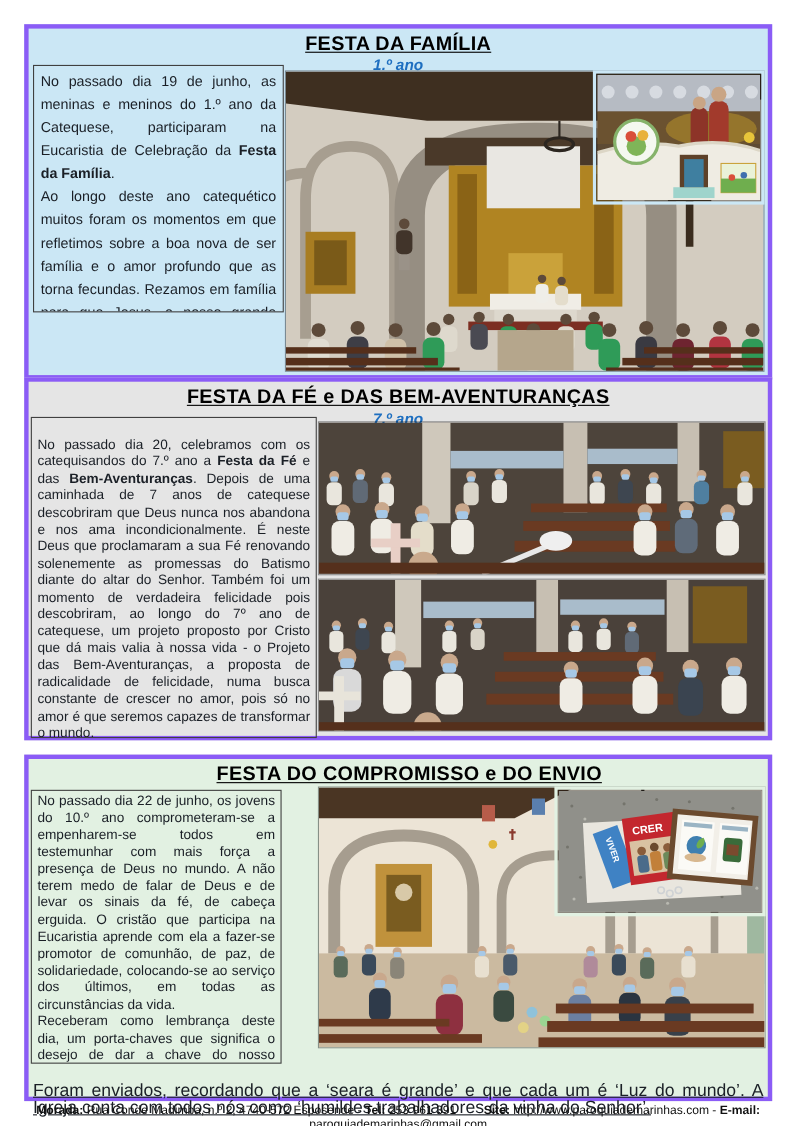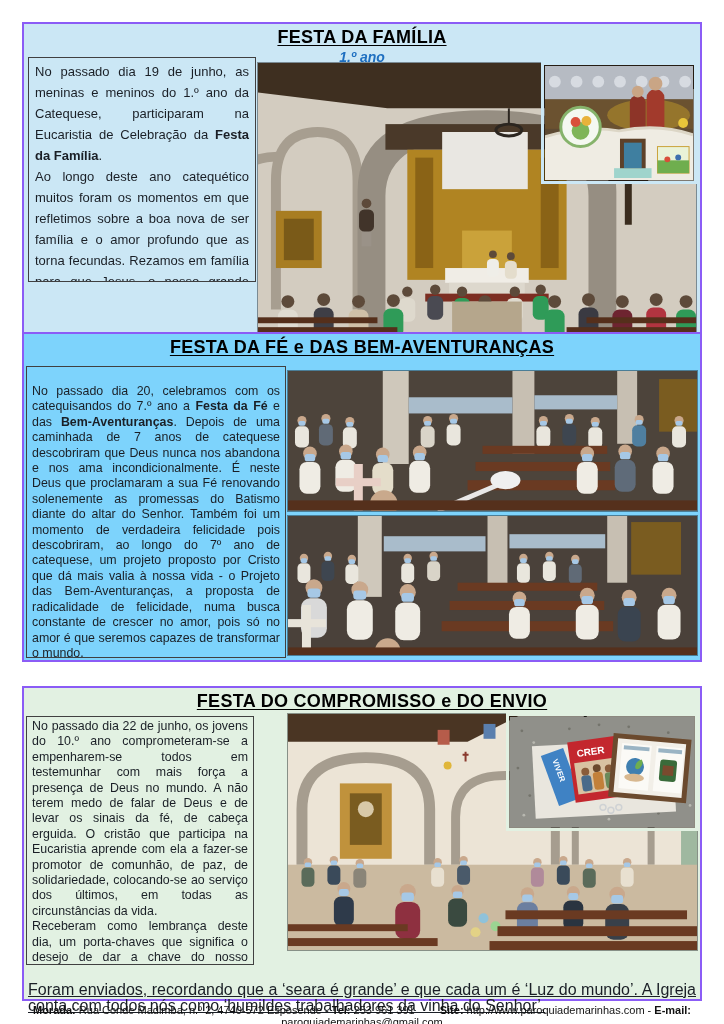--- a/index.html
+++ b/index.html
@@ -1,20 +1,20 @@
 <!DOCTYPE html>
 <html><head>
 <meta charset="utf-8">
 <style>
   html,body{margin:0;padding:0;background:#ffffff;}
   .page{position:relative;width:724px;height:1024px;background:#ffffff;overflow:hidden;
         font-family:"Liberation Sans",sans-serif;color:#1a1f26;}
-  .panel{position:absolute;left:22px;width:680px;border:2px solid #8b5cf6;box-sizing:border-box;}
+  .panel{position:absolute;left:22px;width:680px;border:4px solid #8b5cf6;box-sizing:border-box;}
   .s1{top:22px;height:323px;background:#cbe7f5;}
-  .s2{top:332px;height:330px;background:#7dd3fc;}
+  .s2{top:343px;height:330px;background:#e5e5e5;}
   .s3{top:686px;height:315px;background:#e2f1e2;padding-left:20px;}
   .sec-head{text-align:center;padding-top:3px;line-height:1.15;}
   .sec-title{font-size:18px;font-weight:bold;color:#000;text-decoration:underline;
              text-underline-offset:2px;letter-spacing:.3px;}
   .sec-sub{font-size:14px;font-weight:bold;font-style:italic;color:#1e6fc0;margin-top:1px;}
   .textbox{position:absolute;border:1px solid #404040;box-sizing:border-box;
            background:transparent;text-align:justify;overflow:hidden;}
   .tb1{left:4px;top:33px;width:228px;height:225px;padding:3px 6px;font-size:13px;line-height:21px;}
   .tb2{left:2px;top:32px;width:260px;height:292px;padding:17px 5px;font-size:12.4px;line-height:15.4px;}
   .tb3{left:2px;top:28px;width:228px;height:249px;padding:2px 5px;font-size:12.4px;line-height:15.4px;}
@@ -148,20 +148,21 @@
           <circle cx="124" cy="95" r="3" fill="#d94f3a"></circle>
             <circle cx="135" cy="93" r="3" fill="#3f6fae"></circle>
         </svg>
       </div>
     </div>
   </section>
 
   <section class="panel s2">
     <div class="sec-head">
       <div class="sec-title">FESTA DA FÉ e DAS BEM-AVENTURANÇAS</div>
+      <div class="sec-sub">7.º ano</div>
     </div>
     <div class="textbox tb2">
       <p><span>No passado dia 20, celebramos com os catequisandos do 7.º ano a </span><span class="bold">Festa da Fé</span><span> e das </span><span class="bold">Bem-Aventuranças</span><span>. Depois de uma caminhada de 7 anos de catequese descobriram que Deus nunca nos abandona e nos ama incondicionalmente. É neste Deus que proclamaram a sua Fé renovando solenemente as promessas do Batismo diante do altar do Senhor. Também foi um momento de verdadeira felicidade pois descobriram, ao longo do 7º ano de catequese, um projeto proposto por Cristo que dá mais valia à nossa vida - o Projeto das Bem-Aventuranças, a proposta de radicalidade de felicidade, numa busca constante de crescer no amor, pois só no amor é que seremos capazes de transformar o mundo.</span></p>
     </div>
     <div class="photos ph2">
       <svg class="photo" viewBox="0 0 410 138" preserveAspectRatio="none" aria-label="Catequisandos vestidos de branco com máscara, de pé nos bancos da igreja">
         <rect width="410" height="138" fill="#4d443b"></rect>
         <rect x="95" y="0" width="26" height="92" fill="#cfc8bb"></rect>
         <rect x="225" y="0" width="22" height="82" fill="#c7bfb2"></rect>
         <rect x="330" y="0" width="20" height="72" fill="#c7bfb2"></rect>

